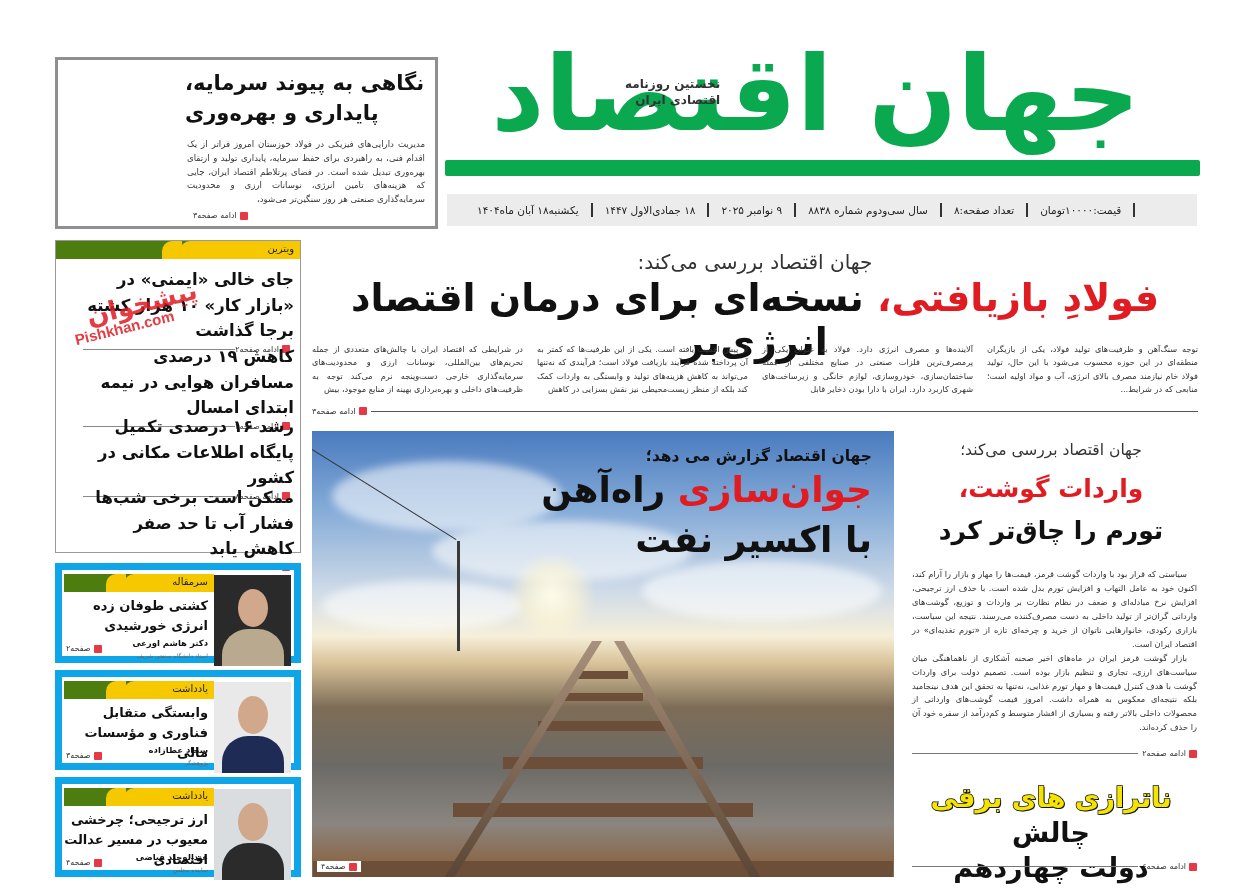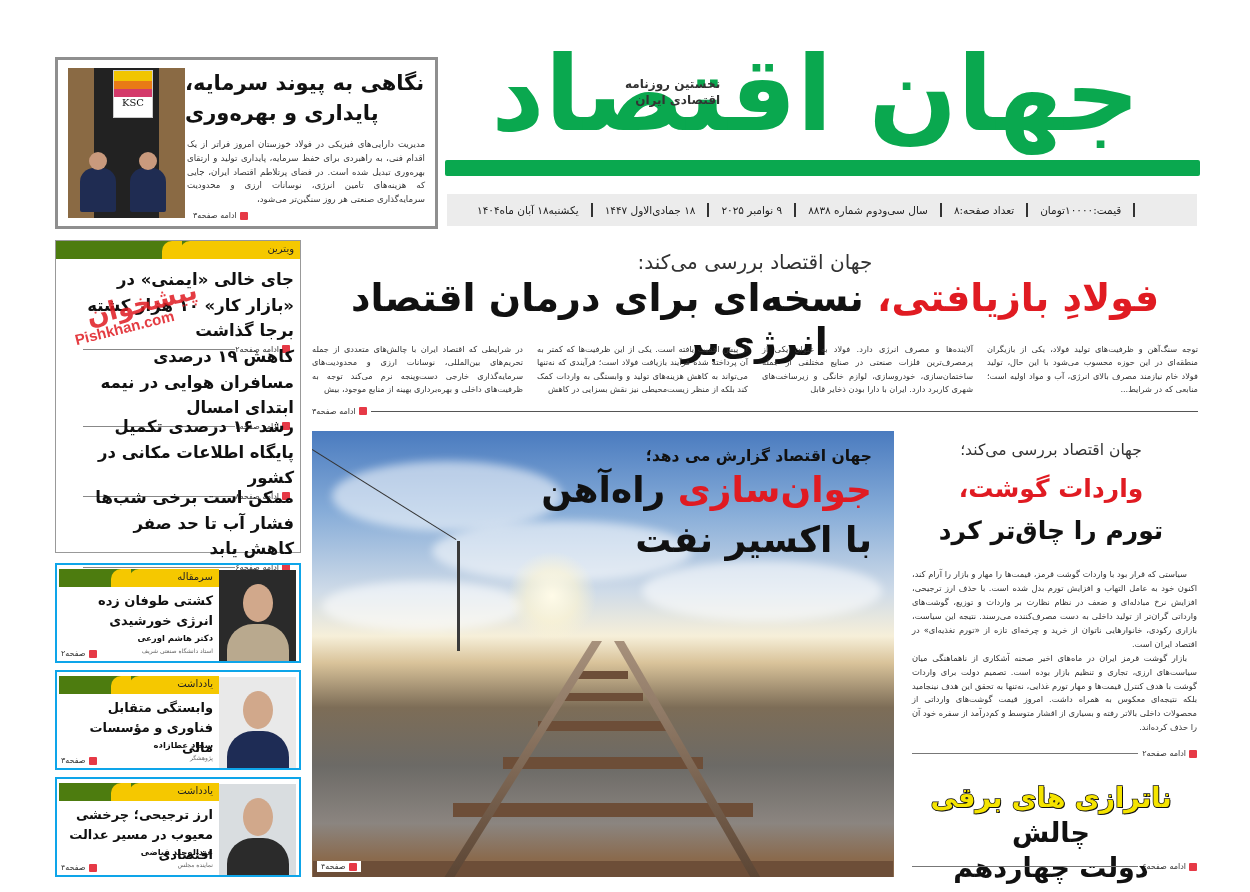--- a/index.html
+++ b/index.html
@@ -56,21 +56,21 @@
   .vitem .t { font-size: 16.5px; line-height: 1.55; }
   .vitem .foot { display: flex; flex-direction: row; align-items: center; margin-top: 1px; }
   .vitem .foot .line { flex: 1; height: 1px; background: #888; }
   .vitem .foot .cont { padding-right: 4px; white-space: nowrap; }
 
   .watermark { left: 70px; top: 290px; width: 130px; color: #e01b22; font-weight: bold; transform: rotate(-14deg); opacity: .85; pointer-events: none; }
   .watermark .fa { font-size: 26px; direction: rtl; }
   .watermark .en { font-size: 15px; font-family: "Liberation Sans", sans-serif; margin-top: -4px; }
 
   
-  .card { left: 55px; width: 246px; height: 100px; border: 2px solid #0ea5e9; }
+  .card { left: 55px; width: 246px; height: 100px; border: 7px solid #0ea5e9; }
   .card .tabhead { left: 2px; right: 80px; top: 4px; width: auto; }
   .card .tabhead .yellow { width: 90px; }
   .card .tabhead .yellow2 { right: 88px; }
   .card .pic { position: absolute; right: 3px; top: 5px; width: 77px; height: 91px; background: #2a2a2a; overflow: hidden; }
   .card .pic .face { position: absolute; left: 24px; top: 14px; width: 30px; height: 38px; border-radius: 50%; background: #d1a88b; }
   .card .pic .body { position: absolute; left: 8px; top: 54px; width: 62px; height: 44px; border-radius: 26px 26px 0 0; }
   .card .title { position: absolute; right: 86px; top: 26px; width: 150px; direction: rtl; text-align: right; font-weight: bold; font-size: 13px; line-height: 1.55; }
   .card .author { position: absolute; right: 86px; top: 68px; font-size: 8.5px; font-weight: bold; direction: rtl; }
   .card .role { position: absolute; right: 86px; top: 82px; font-size: 6px; color: #666; direction: rtl; }
   .card .pg { position: absolute; left: 4px; bottom: 3px; }
@@ -138,34 +138,20 @@
   <span class="sep"></span>
   <span class="cell">سال سی‌ودوم شماره ۸۸۳۸</span>
   <span class="sep"></span>
   <span class="cell">تعداد صفحه:۸</span>
   <span class="sep"></span>
   <span class="cell">قیمت:۱۰۰۰۰تومان</span>
   <span class="sep"></span>
 </div>
 
 <div class="abs topbox">
-  <div class="photo">
-    <div class="ksc">
-      <div class="stripe1"></div>
-        <div class="stripe2"></div>
-        <div class="stripe3"></div>
-      <div class="lbl">KSC</div>
-    </div>
-    <div class="person" style="left:12px;">
-        <div class="head"></div>
-      </div>
-    <div class="person" style="left:62px;">
-        <div class="head"></div>
-      </div>
-  </div>
   <h2 class="rtl">
     <div>نگاهی به پیوند سرمایه،</div>
     <div>پایداری و بهره‌وری</div>
   </h2>
   <p class="rtl">مدیریت دارایی‌های فیزیکی در فولاد خوزستان امروز فراتر از یک اقدام فنی، به راهبردی برای حفظ سرمایه، پایداری تولید و ارتقای بهره‌وری تبدیل شده است. در فضای پرتلاطم اقتصاد ایران، جایی که هزینه‌های تامین انرژی، نوسانات ارزی و محدودیت سرمایه‌گذاری صنعتی هر روز سنگین‌تر می‌شود،</p>
   <div class="cont" style="position:absolute; left:135px; bottom:6px;">
     <span class="ico"></span><span>ادامه صفحه۳</span>
   </div>
 </div>
 

